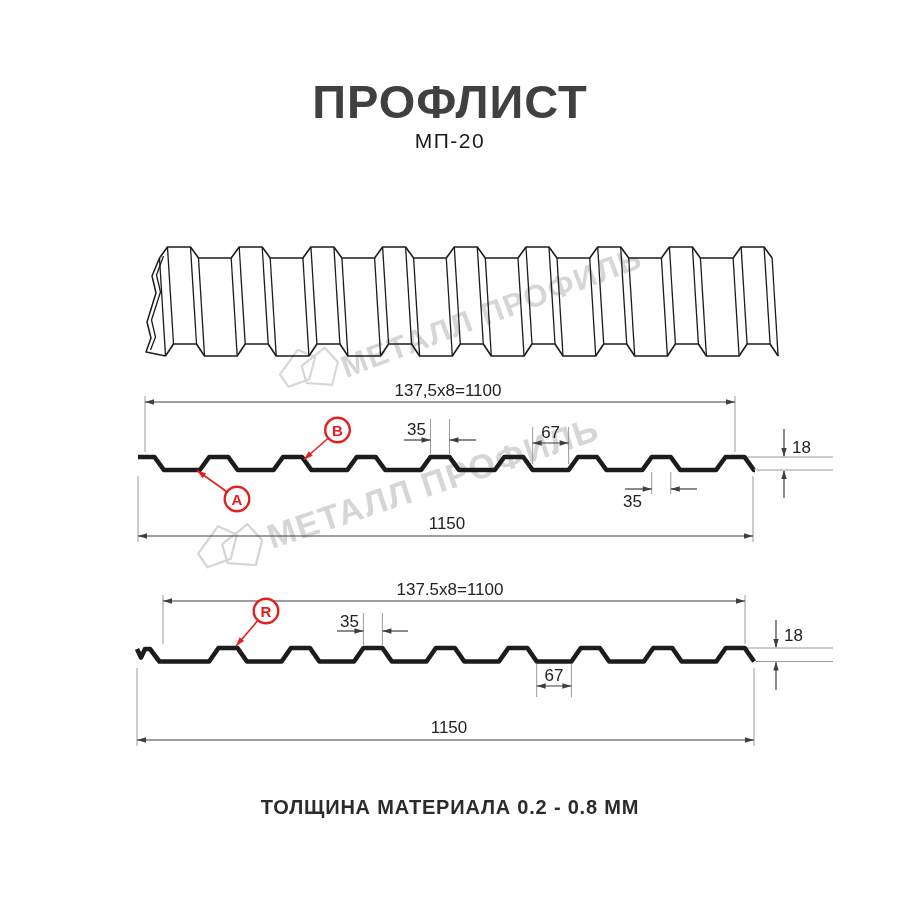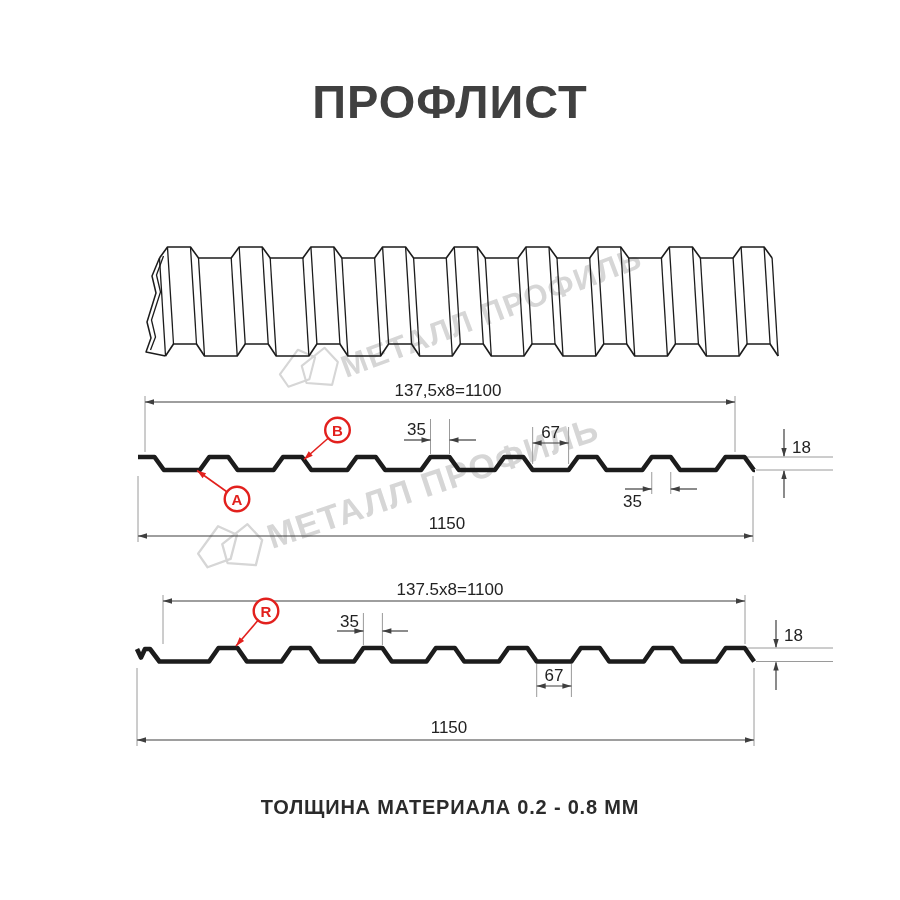--- a/index.html
+++ b/index.html
@@ -12,20 +12,21 @@
   .note{position:absolute;left:0;top:796px;width:900px;text-align:center;
         font-size:20px;font-weight:600;letter-spacing:0.8px;color:#2b2b2b;}
   svg{position:absolute;left:0;top:0;}
   text{font-family:"Liberation Sans",sans-serif;}
 </style>
 </head>
 <body>
 
 <div class="page">
   <div class="title">ПРОФЛИСТ</div>
+  <div class="subtitle">МП-20</div>
   <svg id="drw" width="900" height="900" viewBox="0 0 900 900">
       <g>
         <g transform="translate(278,344) scale(0.95)">
           <path d="M2,32 L21,6 L39,14 L33,37 L11,45 Z" stroke="#d6d6d6" stroke-width="2.2" fill="none" stroke-linejoin="round"></path>
           <path d="M25,23 L49,4 L63,19 L57,43 L30,41 Z" stroke="#d6d6d6" stroke-width="2.2" fill="none" stroke-linejoin="round"></path>
         </g>
         <text x="0" y="0" font-size="31" fill="#d6d6d6" text-anchor="start" font-weight="bold" transform="translate(346,378) rotate(-20.5)" letter-spacing="1.5">МЕТАЛЛ ПРОФИЛЬ</text>
       </g>
       <g>
         <g transform="translate(196,520) scale(1.05)">

